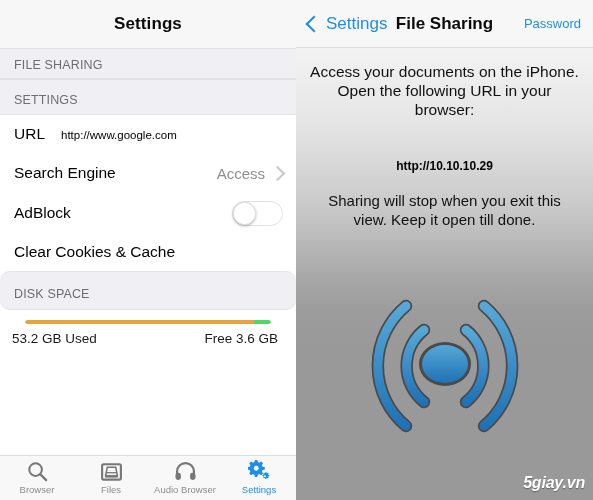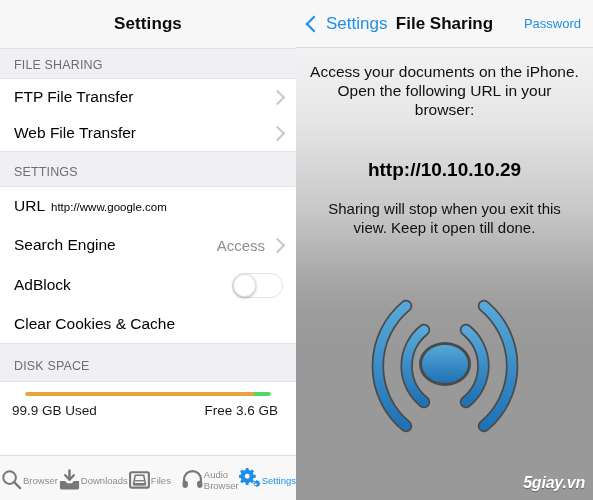--- a/index.html
+++ b/index.html
@@ -40,21 +40,21 @@
   .list{background:#ffffff;flex:0 0 auto;}
   .row{
     height:36px;
     display:flex;align-items:center;
     padding:0 13px 0 14px;
     position:relative;
     background:#fff;
   }
   .row-label{font-size:15.5px;color:#000;}
   .row-sub{
-    font-size:11.5px;color:#000;margin-left:6px;position:relative;top:1px;
+    font-size:11.5px;color:#000;margin-left:16px;position:relative;top:1px;
   }
   .row-spacer{flex:1 1 auto;}
   .row-value{font-size:15px;color:#8e8e93;margin-right:7px;}
   .chev{
     width:9px;height:9px;
     border-right:2px solid #c7c7cc;
     border-top:2px solid #c7c7cc;
     transform:rotate(45deg);
     display:inline-block;
   }
@@ -94,21 +94,21 @@
   
   .tabbar{
     position:absolute;bottom:0;left:0;
     width:296px;height:44px;
     background:#f8f8f8;
     border-top:1px solid #dcdcdc;
     display:flex;align-items:flex-start;
   }
   .tab{
     flex:1 1 0;height:44px;
-    display:flex;flex-direction:row;align-items:center;justify-content:flex-start;
+    display:flex;flex-direction:column;align-items:center;justify-content:flex-start;
     padding-top:3px;box-sizing:border-box;
   }
   .tab-ico{height:24px;display:flex;align-items:center;justify-content:center;}
   .tab-lbl{font-size:9.5px;color:#8c8c8c;margin-top:1px;letter-spacing:0;}
   .tab.active .tab-lbl{color:#1e8fe8;}
 
   
   .right{
     position:relative;
     width:297px;height:500px;
@@ -136,21 +136,21 @@
     font-size:17px;font-weight:bold;color:#0b0b0b;
     pointer-events:none;
   }
   .rpass{margin-left:auto;color:#1e8fe8;font-size:13px;}
 
   .rbody{padding:14px 14px 0 14px;text-align:center;}
   .rtext{
     font-size:15.5px;color:#111;line-height:19px;
   }
   .rurl{
-    font-size:19px;font-weight:bold;color:#000;
+    font-size:12px;font-weight:bold;color:#000;
     margin:40px 0 18px 0;
   }
   .rtext2{font-size:15px;color:#111;line-height:19px;}
 
   .wifi-wrap{
     position:absolute;left:0;right:0;top:292px;
     display:flex;justify-content:center;
   }
   .wmark{
     position:absolute;right:8px;bottom:8px;
@@ -164,32 +164,20 @@
 
 <div class="screen">
 
   <div class="left">
 
     <div class="nav-title-bar">
       <div class="nav-title">Settings</div>
     </div>
 
     <div class="group-header">FILE SHARING</div>
-    <div class="list">
-      <div class="row">
-        <span class="row-label">FTP File Transfer</span>
-        <span class="row-spacer"></span>
-        <span class="chev"></span>
-      </div>
-      <div class="row">
-        <span class="row-label">Web File Transfer</span>
-        <span class="row-spacer"></span>
-        <span class="chev"></span>
-      </div>
-    </div>
 
     <div class="group-header" style="padding-top:13px;padding-bottom:7px;">SETTINGS</div>
     <div class="list">
       <div class="row" style="height:38px;">
         <span class="row-label">URL</span>
         <span class="row-sub">http://www.google.com</span>
       </div>
       <div class="row" style="height:40px;">
         <span class="row-label">Search Engine</span>
         <span class="row-spacer"></span>
@@ -201,55 +189,44 @@
         <span class="row-spacer"></span>
         <span class="toggle">
           <span class="knob"></span>
         </span>
       </div>
       <div class="row row-center" style="height:38px;">
         <span class="row-label">Clear Cookies &amp; Cache</span>
       </div>
     </div>
 
-    <div class="group-header" style="padding-top:15px;padding-bottom:8px;">DISK SPACE</div>
+    <div class="group-header" style="padding-top:15px;padding-bottom:8px;border-radius:10px;">DISK SPACE</div>
     <div class="disk-wrap">
       <div class="bar-track">
         <div class="bar-used" id="bar-used" style="flex: 0 0 93%; background: rgb(232, 163, 61);"></div>
         <div class="bar-free" id="bar-free" style="flex: 0 0 7%; background: rgb(76, 217, 100);"></div>
       </div>
       <div class="disk-labels">
-        <span>99.9 GB Used</span>
+        <span>53.2 GB Used</span>
         <span>Free 3.6 GB</span>
       </div>
     </div>
 
     <div class="tabbar">
 
       <div class="tab">
         <span class="tab-ico">
           <svg width="23" height="23" viewBox="0 0 24 24">
               <circle cx="10" cy="10" r="6.6" fill="none" stroke="#777" stroke-width="2.1"></circle>
               <line x1="14.8" y1="14.8" x2="21" y2="21" stroke="#777" stroke-width="2.4" stroke-linecap="round"></line>
             </svg>
         </span>
         <span class="tab-lbl">Browser</span>
       </div>
 
-      <div class="tab">
-        <span class="tab-ico">
-          <svg width="23" height="23" viewBox="0 0 24 24">
-            <path d="M3 13.5 L3 20.5 Q3 21.5 4 21.5 L20 21.5 Q21 21.5 21 20.5 L21 13.5 L16.5 13.5 L14.5 16 L9.5 16 L7.5 13.5 Z" fill="#777"></path>
-            <path d="M12 2.5 L12 10.5" stroke="#777" stroke-width="2.6" stroke-linecap="round"></path>
-            <path d="M7.5 7.5 L12 12.3 L16.5 7.5" fill="none" stroke="#777" stroke-width="2.4" stroke-linecap="round" stroke-linejoin="round"></path>
-            <path d="M3 13.5 L3 20.5 Q3 21.5 4 21.5 L20 21.5 Q21 21.5 21 20.5 L21 13.5" fill="none" stroke="#777" stroke-width="2"></path>
-          </svg>
-        </span>
-        <span class="tab-lbl">Downloads</span>
-      </div>
 
       <div class="tab">
         <span class="tab-ico">
           <svg width="23" height="23" viewBox="0 0 24 24">
             <rect x="2.2" y="4.5" width="19.6" height="16" rx="1.6" fill="none" stroke="#777" stroke-width="2.2"></rect>
             <path d="M5.8 16.4 L7.6 7.6 L16.4 7.6 L18.2 16.4 Z" fill="none" stroke="#777" stroke-width="1.6"></path>
             <path d="M6.4 13.3 L17.6 13.3" stroke="#777" stroke-width="1.4"></path>
             <path d="M5.5 16.4 L18.5 16.4 L18.5 18.4 L5.5 18.4 Z" fill="#777"></path>
           </svg>
         </span>

